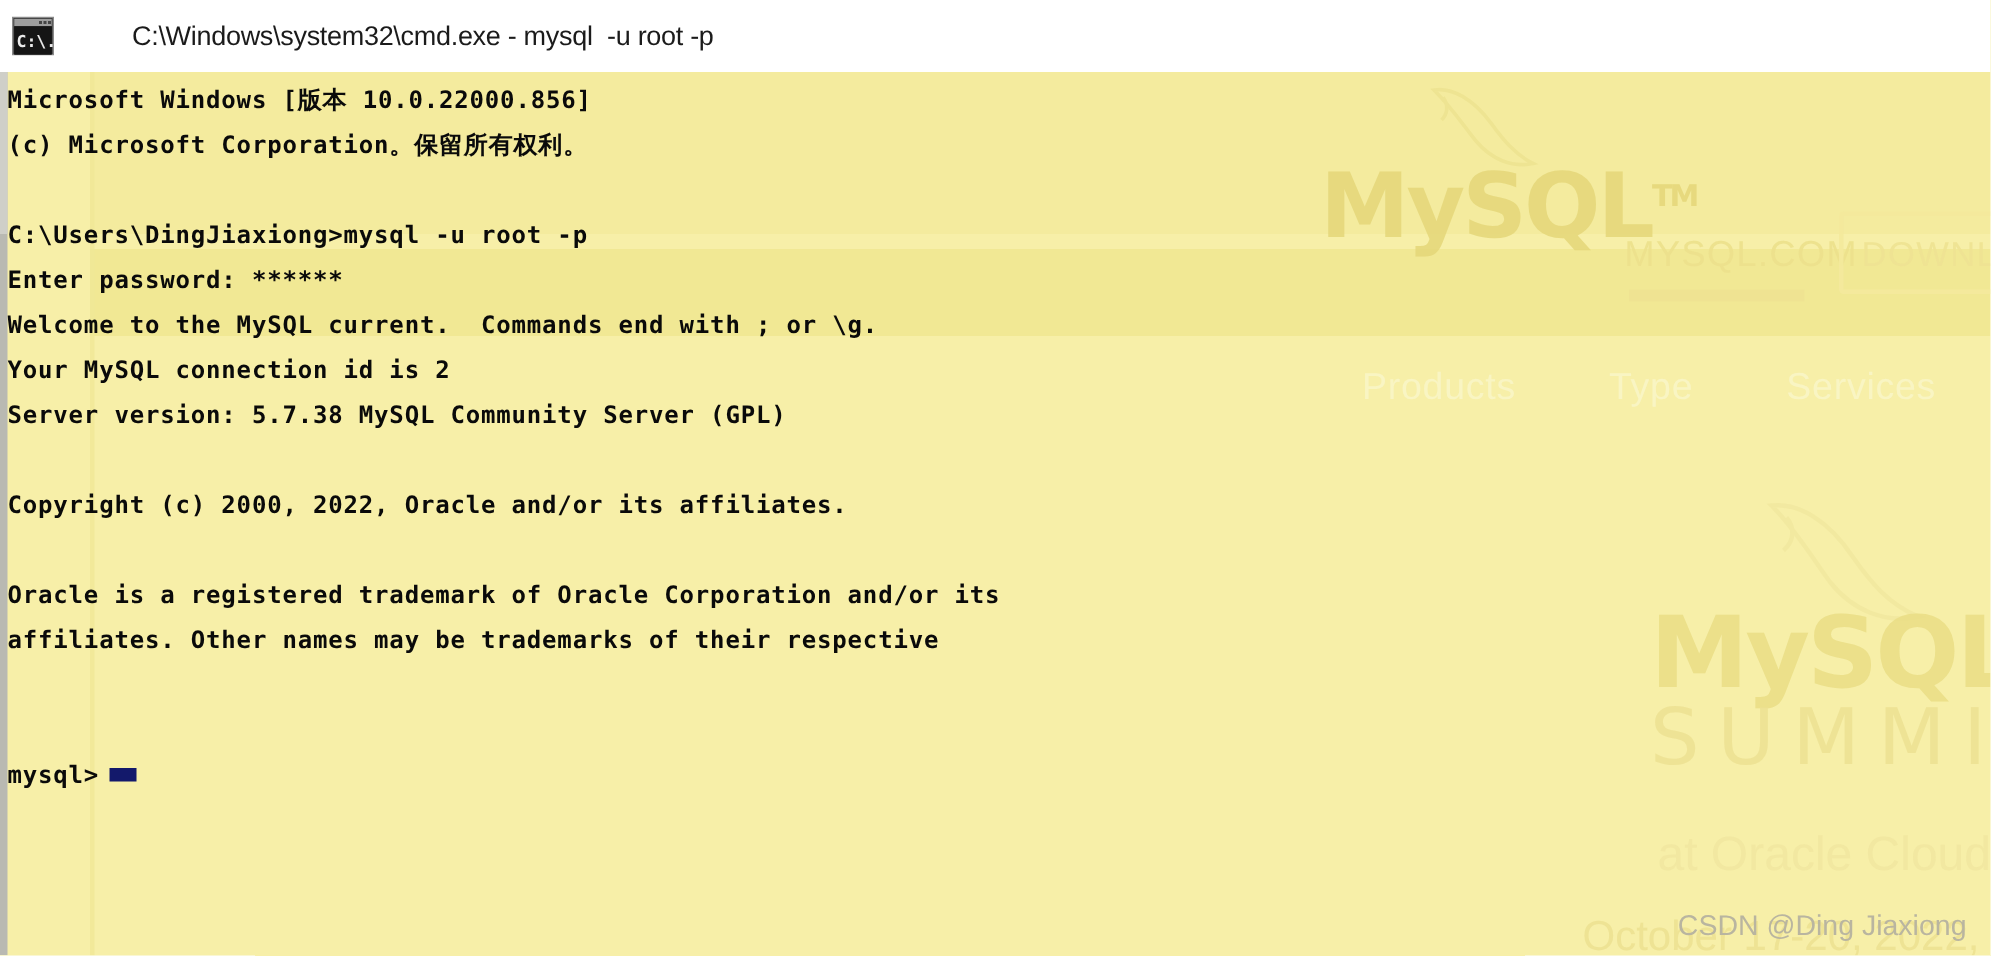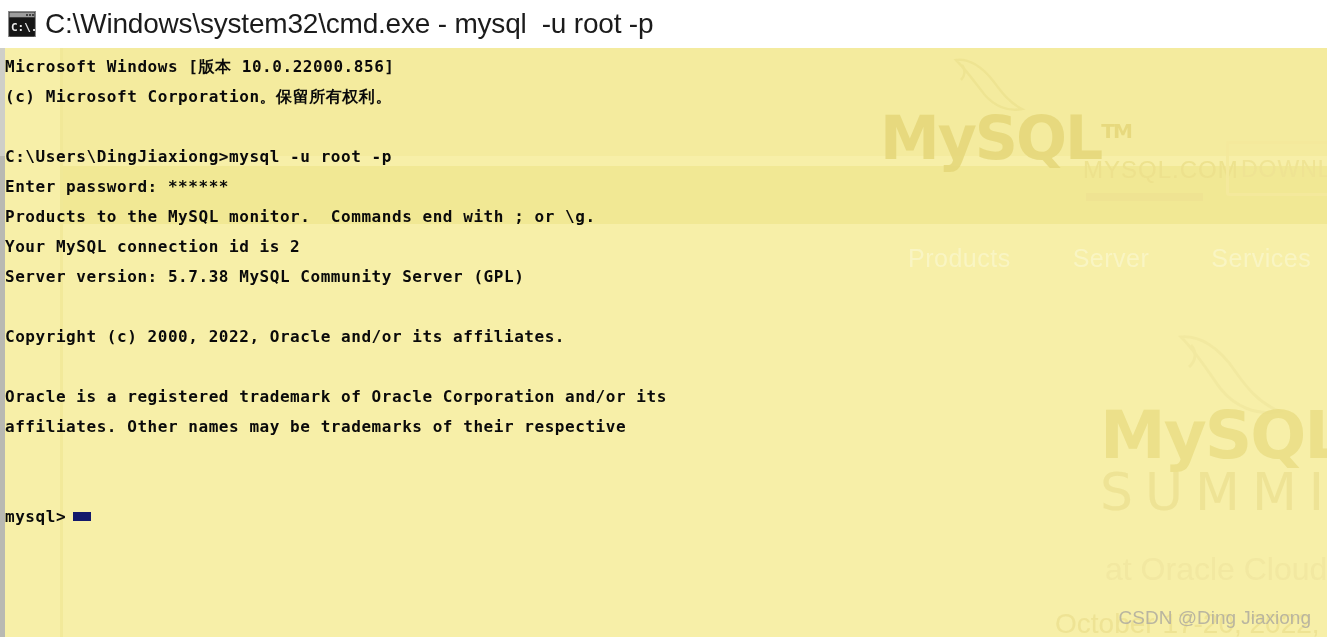--- a/index.html
+++ b/index.html
@@ -32,25 +32,26 @@
   }
   .cmd-icon {
     width: 28px;
     height: 26px;
     flex: 0 0 auto;
     margin-right: 9px;
     position: relative;
   }
   .titlebar-text {
     font-family: "Liberation Sans", sans-serif;
-    font-size: 28px;
+    font-size: 18px;
     color: #1b1b1b;
     white-space: pre;
     letter-spacing: -0.2px;
     line-height: 1;
+    margin-left: 43px;
   }
   
   .terminal {
     position: absolute;
     left: 0; top: 48px;
     width: 1327px;
     height: 589px;
     background: #F7EFA8;
     overflow: hidden;
   }
@@ -289,38 +290,38 @@
       </div>
 
       <div class="wm-topnav">MYSQL.COM</div>
       <div class="wm-underline"></div>
 
       <div class="wm-download">
         <span>DOWNLOADS</span>
       </div>
 
       <div class="wm-navitems">
-        <span>Products</span><span>Server</span><span>Services</span><span>Partners</span>
+        <span>Products</span><span>Type</span><span>Services</span><span>Partners</span>
       </div>
 
       <div class="wm-summit1">
         <span>MySQL</span>
       </div>
       <div class="wm-summit2">SUMMIT</div>
       <div class="wm-summit3">at Oracle CloudWorld</div>
       <div class="wm-summit4">October 17-20, 2022, Las Vegas</div>
     </div>
 
     <div class="console">
       <div class="line">Microsoft Windows [版本 10.0.22000.856]</div>
       <div class="line">(c) Microsoft Corporation。保留所有权利。</div>
       <div class="line blank"></div>
       <div class="line">C:\Users\DingJiaxiong&gt;mysql -u root -p</div>
       <div class="line">Enter password: ******</div>
-      <div class="line">Products to the MySQL monitor.  Commands end with ; or \g.</div>
+      <div class="line">Welcome to the MySQL current.  Commands end with ; or \g.</div>
       <div class="line">Your MySQL connection id is 2</div>
       <div class="line">Server version: 5.7.38 MySQL Community Server (GPL)</div>
       <div class="line blank"></div>
       <div class="line">Copyright (c) 2000, 2022, Oracle and/or its affiliates.</div>
       <div class="line blank"></div>
       <div class="line">Oracle is a registered trademark of Oracle Corporation and/or its</div>
       <div class="line">affiliates. Other names may be trademarks of their respective</div>
       <div class="line blank"></div>
       <div class="line blank"></div>
       <div class="line prompt-line"><span>mysql&gt;</span><span class="cursor"></span></div>

